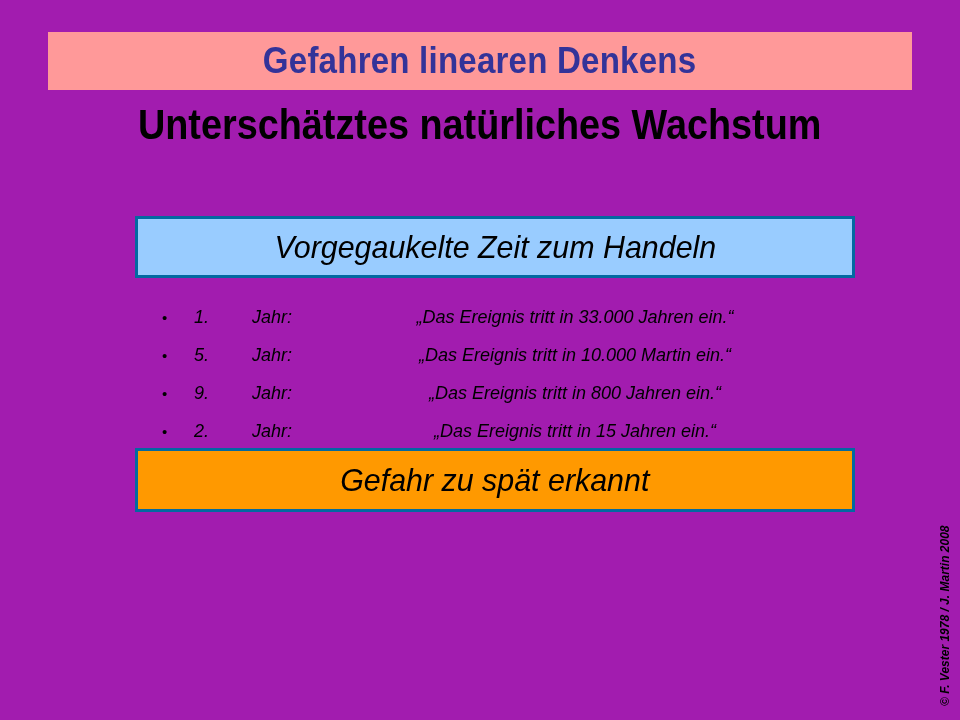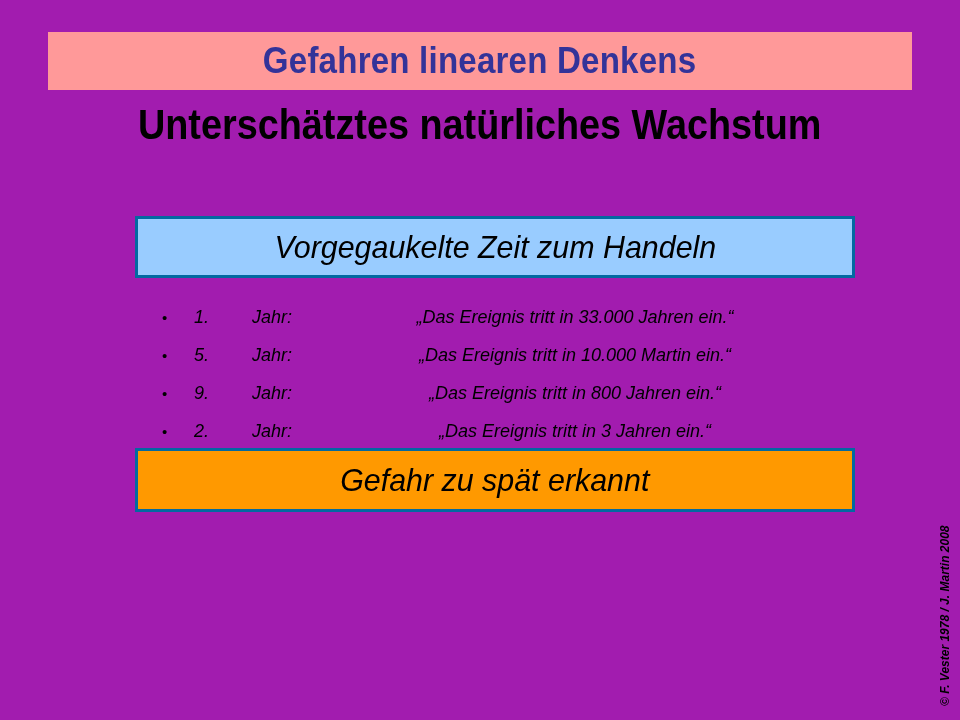--- a/index.html
+++ b/index.html
@@ -223,21 +223,21 @@
       <span class="bullet-marker">•</span>
       <span class="bullet-year">9.</span>
       <span class="bullet-label">Jahr:</span>
       <span class="bullet-quote">„Das Ereignis tritt in 800 Jahren ein.“</span>
     </div>
 
     <div class="bullet-row">
       <span class="bullet-marker">•</span>
       <span class="bullet-year">2.</span>
       <span class="bullet-label">Jahr:</span>
-      <span class="bullet-quote">„Das Ereignis tritt in 3 Jahren ein.“</span>
+      <span class="bullet-quote">„Das Ereignis tritt in 15 Jahren ein.“</span>
     </div>
 
   </div>
 
   <div class="callout callout-orange">
     <span class="callout-text">Gefahr zu spät erkannt</span>
   </div>
 
   <div class="copyright-wrap">
     <span class="copyright-inner">© F. Vester 1978 / J. Martin 2008</span>

